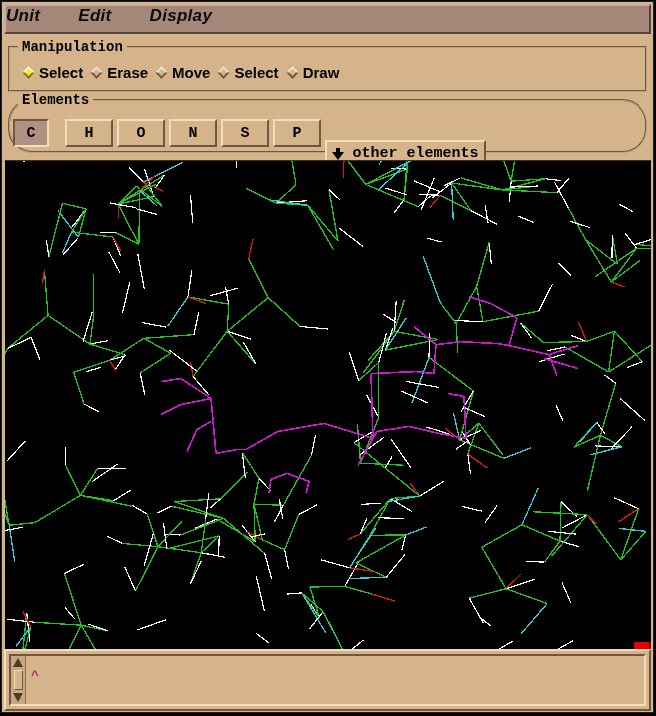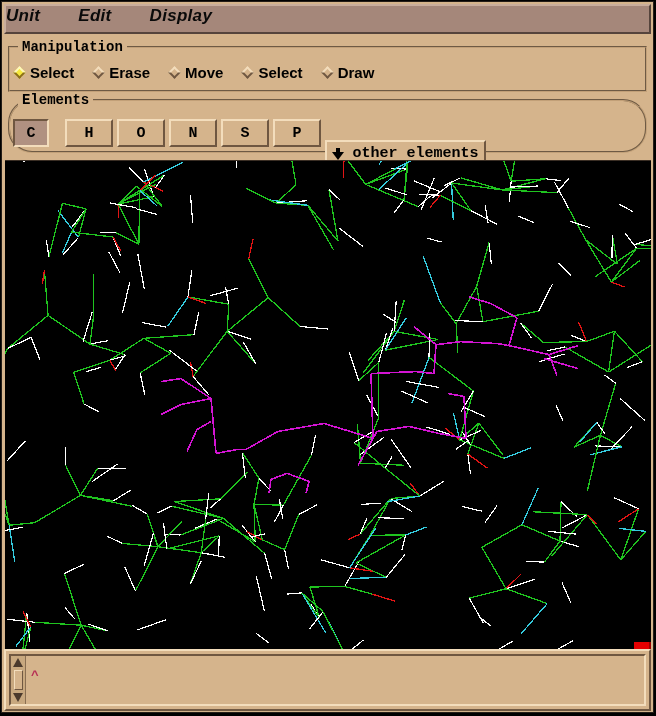--- a/index.html
+++ b/index.html
@@ -30,21 +30,21 @@
   
   .frame{position:absolute;left:6px;right:6px;
          border:2px groove #c2a078;}
   .frame-label{position:absolute;top:-9px;left:8px;background:var(--tan);
                padding:0 4px;font-family:"Liberation Mono",monospace;
                font-weight:bold;font-size:14px;color:#000;}
   .frame-manip{top:44px;height:46px;}
   .frame-elem{top:97px;height:54px;border-radius:24px;}
 
   .radio-row{position:absolute;left:0;right:0;top:6px;bottom:0;
-             display:flex;align-items:center;gap:20px;padding-left:5px;}
+             display:flex;align-items:center;gap:9px;padding-left:14px;}
   .radio{display:flex;align-items:center;gap:6px;cursor:default;}
   .radio-label{font-weight:bold;font-size:15px;color:#000;}
   .diamond{width:9px;height:9px;transform:rotate(45deg);background:var(--tan);
            border:2px solid;border-color:var(--tan-hi) var(--tan-sh) var(--tan-sh) var(--tan-hi);}
   .diamond.on{background:#f6e93c;
            border-color:#fdf6be #8a6d1c #8a6d1c #fdf6be;}
 
   .elem-row{position:absolute;left:0;right:0;top:14px;bottom:0;
             display:flex;align-items:center;gap:4px;padding-left:3px;}
   .elem-btn{height:28px;width:48px;background:var(--tan);

